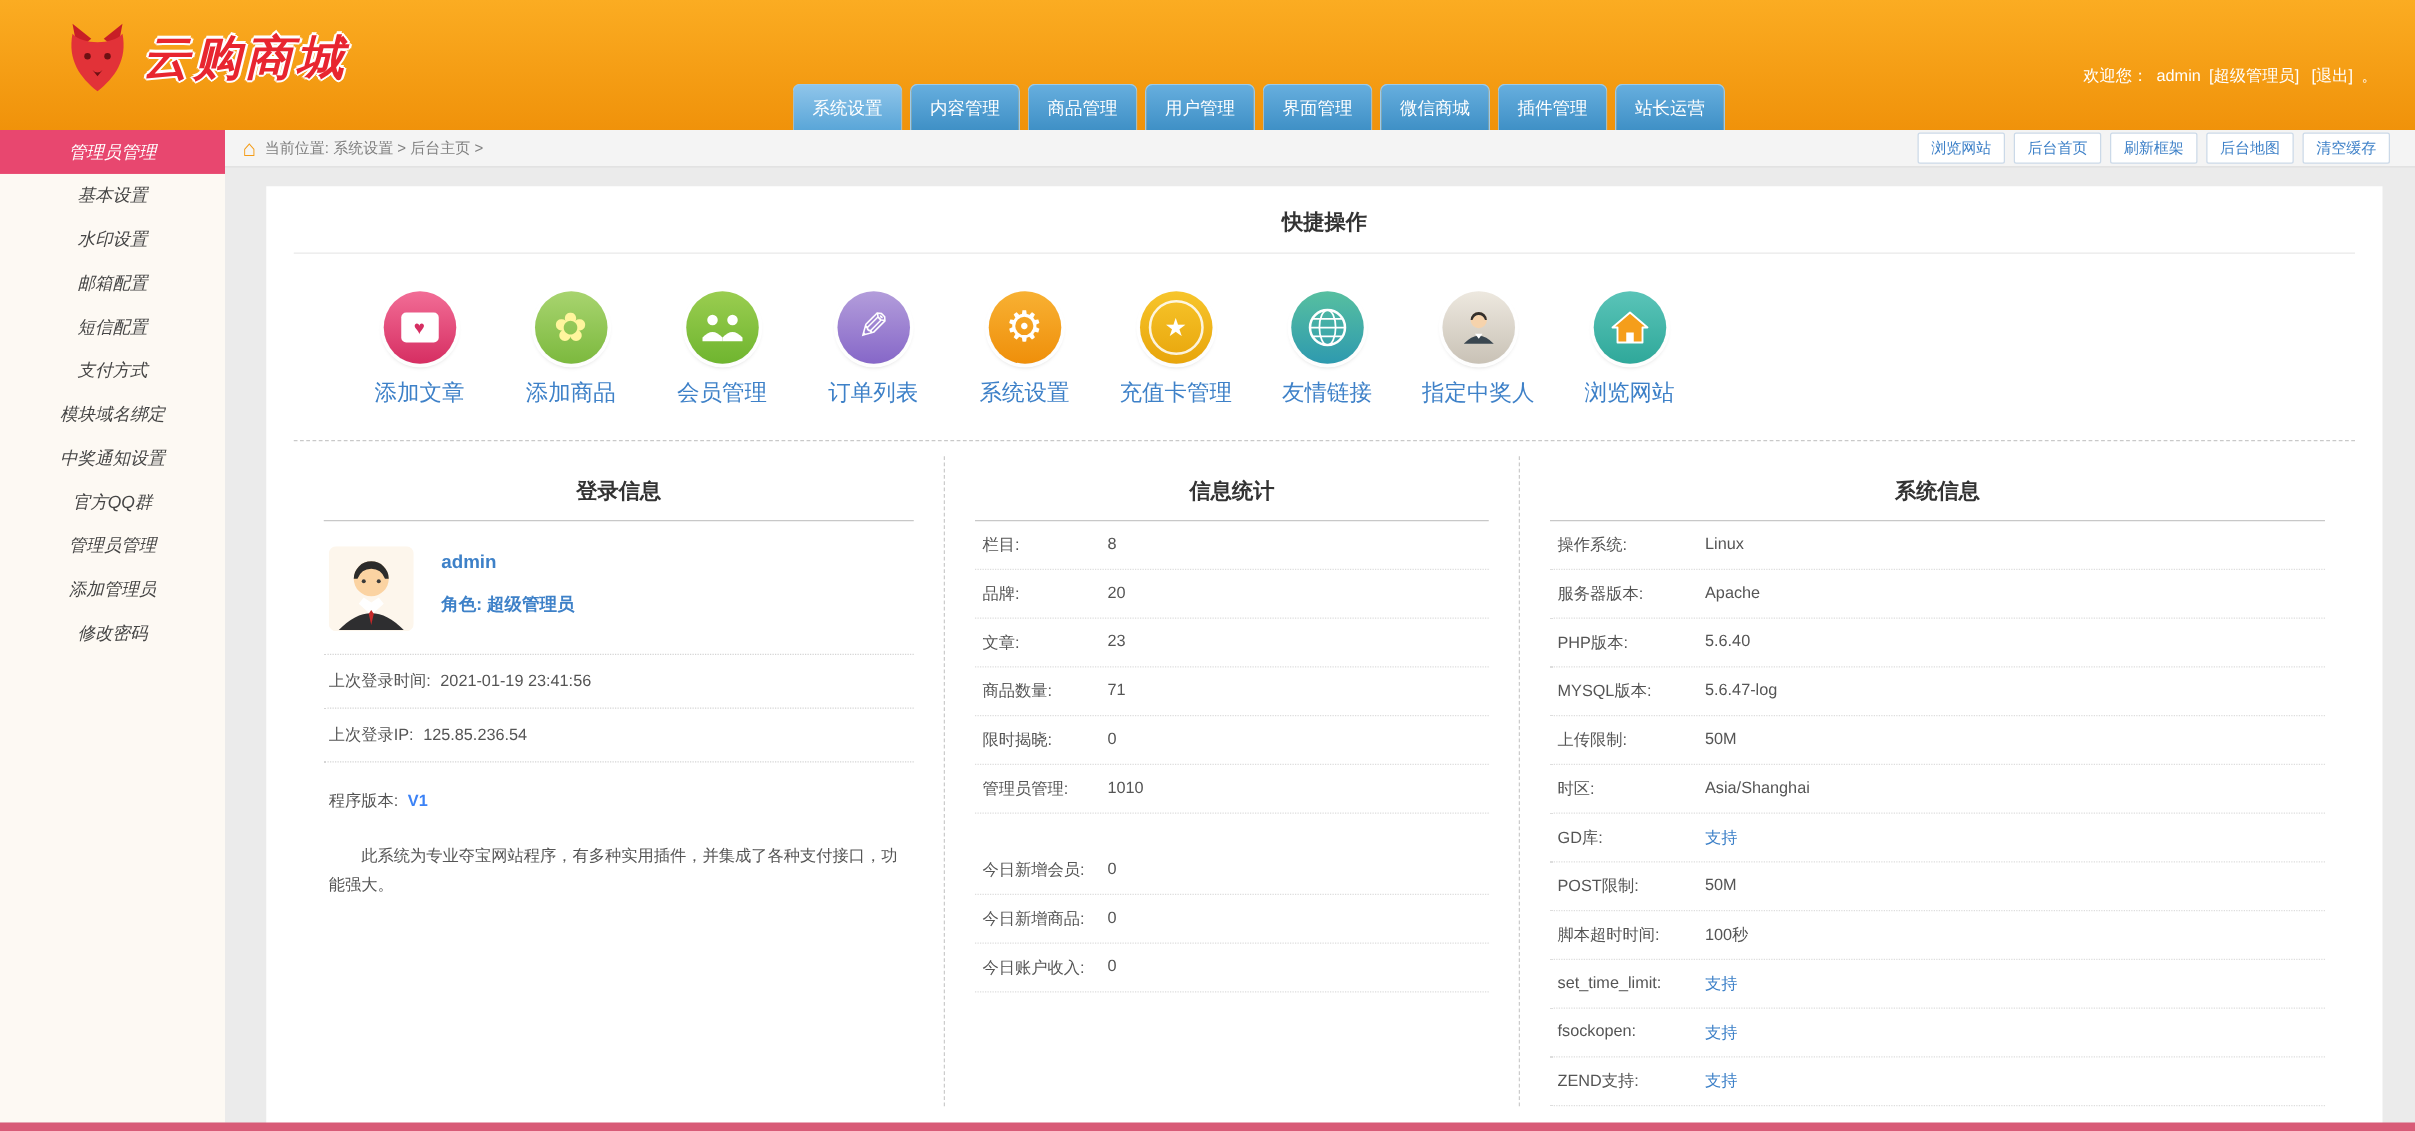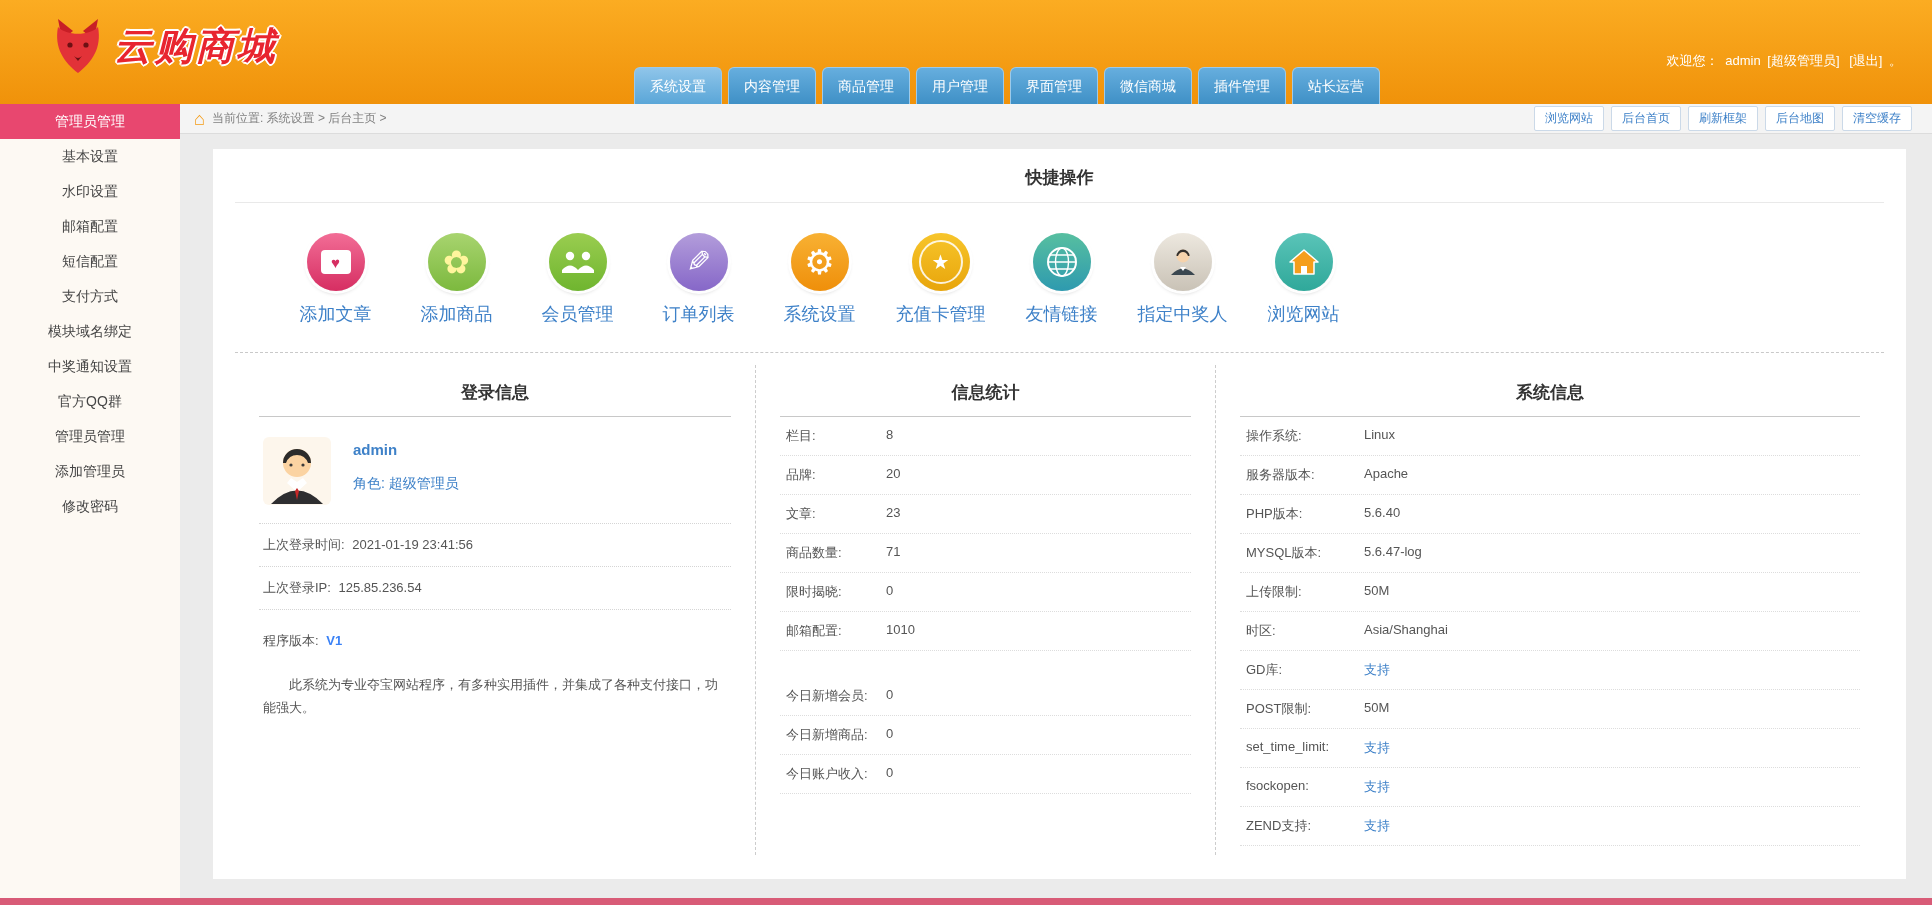--- a/index.html
+++ b/index.html
@@ -17,21 +17,21 @@
     text-shadow:-2px 0 0 #fff,2px 0 0 #fff,0 -2px 0 #fff,0 2px 0 #fff,
                 -1px -1px 0 #fff,1px -1px 0 #fff,-1px 1px 0 #fff,1px 1px 0 #fff;}
   .tabs{position:absolute;left:634px;bottom:0;display:flex;gap:6px;}
   .tab{height:36px;line-height:36px;padding:0 15px;font-size:14px;color:#fff;cursor:pointer;
        background:linear-gradient(#66AEDE,#3F90C6);border:1px solid #9CCAEA;border-bottom:none;
        border-radius:6px 6px 0 0;white-space:nowrap;}
   .tab.active{background:linear-gradient(#8FC5EA,#5AA6D8);}
 
   
   .sidebar{position:absolute;top:104px;left:0;width:180px;bottom:7px;background:#FDF9F3;}
-  .side-item{height:35px;line-height:35px;text-align:center;font-size:14px;color:#454545;cursor:pointer;}
+  .side-item{height:35px;line-height:35px;text-align:center;font-size:14px;color:#454545;cursor:pointer;font-style:italic;}
   .side-item.header{background:#E8476F;color:#fff;}
 
   
   .crumbbar{position:absolute;top:104px;left:180px;right:0;height:30px;background:#F4F4F4;
             border-bottom:1px solid #DCDCDC;display:flex;align-items:center;padding:0 10px;box-sizing:border-box;}
   .home-glyph{color:#F49C17;font-size:18px;margin:0 7px 0 4px;line-height:1;}
   .crumb-text{font-size:12px;color:#808080;}
   .crumb-actions{margin-left:auto;display:flex;gap:7px;padding-right:10px;}
   .crumb-btn{font-size:12px;color:#3E81C8;background:#fff;border:1px solid #CBD9E8;border-radius:2px;
              padding:3px 10px;cursor:pointer;font-family:inherit;}
@@ -54,21 +54,21 @@
   .col-login{width:520px;}
   .col-stats{width:460px;border-left:1px dashed #CCC;}
   .col-sys{flex:1;border-left:1px dashed #CCC;}
   .col-title{text-align:center;font-size:17px;font-weight:bold;color:#333;padding:16px 0 12px;
              border-bottom:1px solid #C8C8C8;}
 
   .login-top{display:flex;padding:20px 4px 18px;border-bottom:1px dotted #D5D5D5;}
   .avatar{width:68px;height:68px;flex-shrink:0;}
   .login-id{margin-left:22px;padding-top:4px;}
   .login-name{font-size:15px;font-weight:bold;color:#3E81C8;}
-  .login-role{margin-top:17px;font-size:14px;color:#3E81C8;font-weight:normal;}
+  .login-role{margin-top:17px;font-size:14px;color:#3E81C8;font-weight:bold;}
   .info-row{padding:12px 4px;font-size:13px;color:#555;}
   .info-row.dotted{border-bottom:1px dotted #D5D5D5;}
   .info-row .val{margin-left:4px;}
   .orange{color:#3b82f6;font-weight:bold;}
   .ver-group{margin-top:10px;}
   .login-desc{margin:0;padding:12px 4px;font-size:13px;color:#555;line-height:1.75;text-indent:2em;}
 
   .stat-row{display:flex;padding:10px 6px;font-size:13px;color:#555;border-bottom:1px dotted #DDD;}
   .stat-label{width:100px;flex-shrink:0;}
   .sys-label{width:118px;flex-shrink:0;}
@@ -285,21 +285,21 @@
             </div>
             <div class="stat-row">
               <span class="stat-label">商品数量:</span>
               <span>71</span>
             </div>
             <div class="stat-row">
               <span class="stat-label">限时揭晓:</span>
               <span>0</span>
             </div>
             <div class="stat-row">
-              <span class="stat-label">邮箱配置:</span>
+              <span class="stat-label">管理员管理:</span>
               <span>1010</span>
             </div>
           </div>
         <div class="today">
             <div class="stat-row">
               <span class="stat-label">今日新增会员:</span>
               <span>0</span>
             </div>
             <div class="stat-row">
               <span class="stat-label">今日新增商品:</span>
@@ -341,20 +341,24 @@
             </div>
             <div class="stat-row">
               <span class="sys-label">GD库:</span>
               <span class="link-blue">支持</span>
             </div>
             <div class="stat-row">
               <span class="sys-label">POST限制:</span>
               <span>50M</span>
             </div>
             <div class="stat-row">
+              <span class="sys-label">脚本超时时间:</span>
+              <span>100秒</span>
+            </div>
+            <div class="stat-row">
               <span class="sys-label">set_time_limit:</span>
               <span class="link-blue">支持</span>
             </div>
             <div class="stat-row">
               <span class="sys-label">fsockopen:</span>
               <span class="link-blue">支持</span>
             </div>
             <div class="stat-row">
               <span class="sys-label">ZEND支持:</span>
               <span class="link-blue">支持</span>

